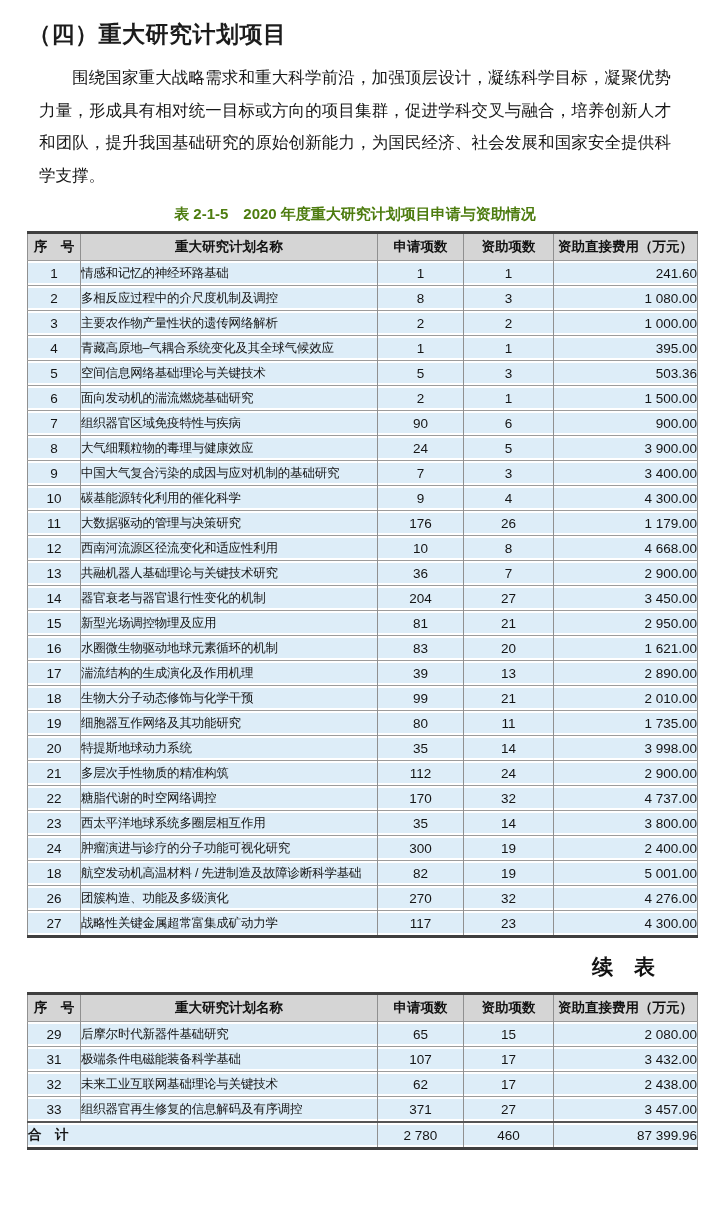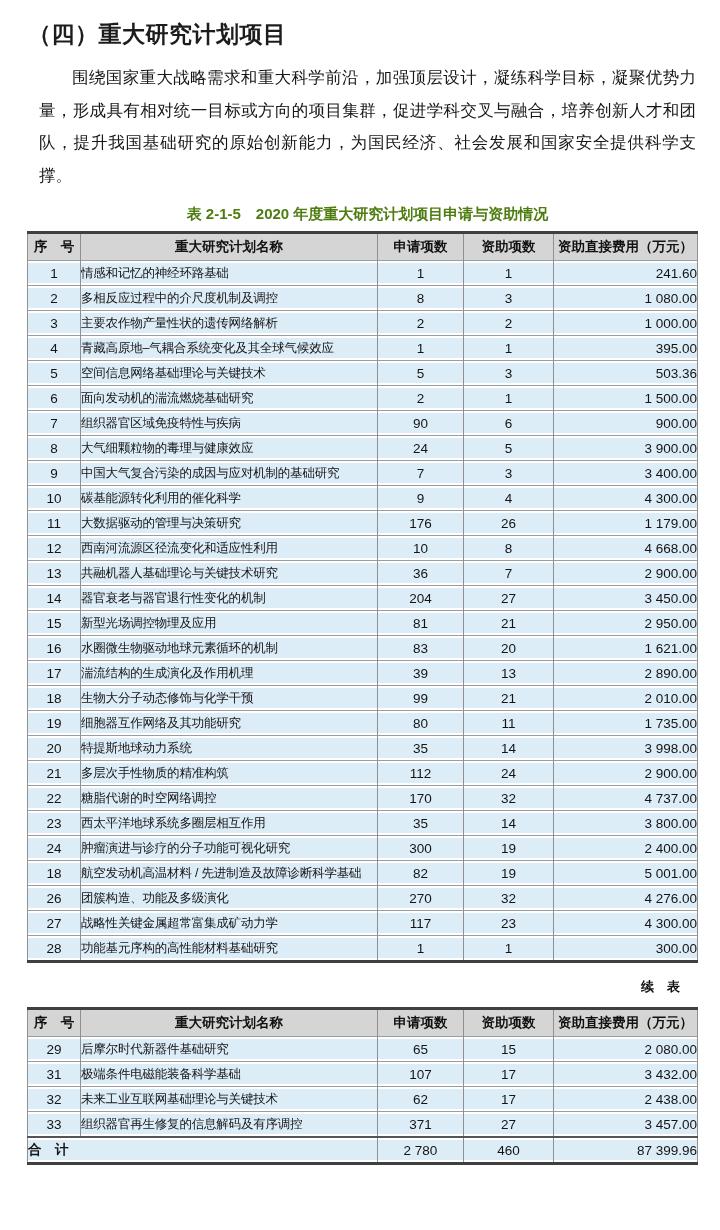--- a/index.html
+++ b/index.html
@@ -1,17 +1,17 @@
 <!DOCTYPE html>
 <html lang="zh" style="--header-bg: #d5d5d5; --row-bg: #ddedf8; --grid-line: #909090; --frame-line: #3f3f3f;"><head>
 <meta charset="utf-8">
 <style>
   html,body{margin:0;padding:0;background:#ffffff;}
   body{width:720px;font-family:"Liberation Sans","DejaVu Sans",sans-serif;color:#141414;}
-  .page{width:720px;height:1208px;box-sizing:border-box;padding:20px 12px 0 27px;overflow:hidden;background:#fff;}
+  .page{width:720px;height:1208px;box-sizing:border-box;padding:20px 37px 0 27px;overflow:hidden;background:#fff;}
 
   .section-heading{
     font-size:23px;line-height:28px;font-weight:bold;margin:0 0 14px 1px;
     color:#1c1c1c;letter-spacing:.5px;
   }
   .body-text{
     font-family:"Liberation Serif","DejaVu Serif",serif;
     font-size:16.5px;line-height:32.5px;text-align:justify;text-indent:2em;
     margin:12px;color:#161616;
   }
@@ -38,21 +38,21 @@
   table.data-table tbody tr td{border-top:1px solid #9c9c9c;}
   table.data-table tr.total-row td{border-top:2px solid #555555;}
 
   td.c0{text-align:center;}
   td.c1{text-align:left;padding-left:10px;font-size:12.5px;letter-spacing:-0.2px;white-space:nowrap;overflow:hidden;}
   td.c2, td.c3{text-align:center;}
   td.c4{text-align:right;padding-right:48px;}
   td.total-label{text-align:left;padding-left:13px;font-weight:bold;}
 
   .continued-label{
-    text-align:right;font-weight:bold;font-size:13px;
+    text-align:right;font-weight:bold;font-size:21px;
     margin:15px 0 11px;padding-right:28px;color:#111;
   }
 </style>
 </head>
 <body>
 
 <div class="page">
 
   <h1 class="section-heading">（四）重大研究计划项目</h1>
 
@@ -260,27 +260,20 @@
           <td class="c3">32</td>
           <td class="c4">4 276.00</td>
         </tr>
         <tr>
           <td class="c0">27</td>
           <td class="c1">战略性关键金属超常富集成矿动力学</td>
           <td class="c2">117</td>
           <td class="c3">23</td>
           <td class="c4">4 300.00</td>
         </tr>
-        <tr>
-          <td class="c0">28</td>
-          <td class="c1">功能基元序构的高性能材料基础研究</td>
-          <td class="c2">1</td>
-          <td class="c3">1</td>
-          <td class="c4">300.00</td>
-        </tr>
       </tbody>
     </table>
 
   <div class="continued-label">续　表</div>
 
   <table class="data-table" id="table-part2">
     <colgroup>
       <col style="width:53px">
         <col style="width:297px">
         <col style="width:86px">

